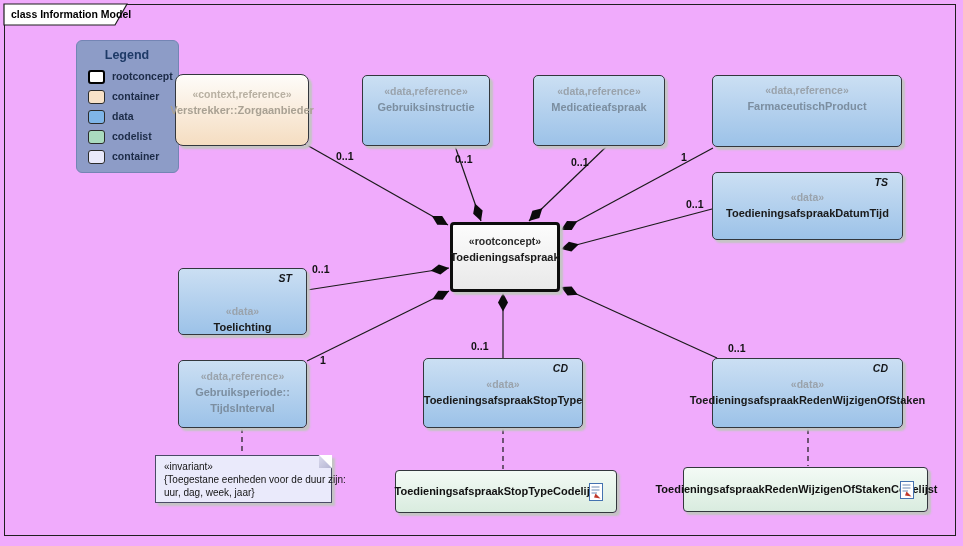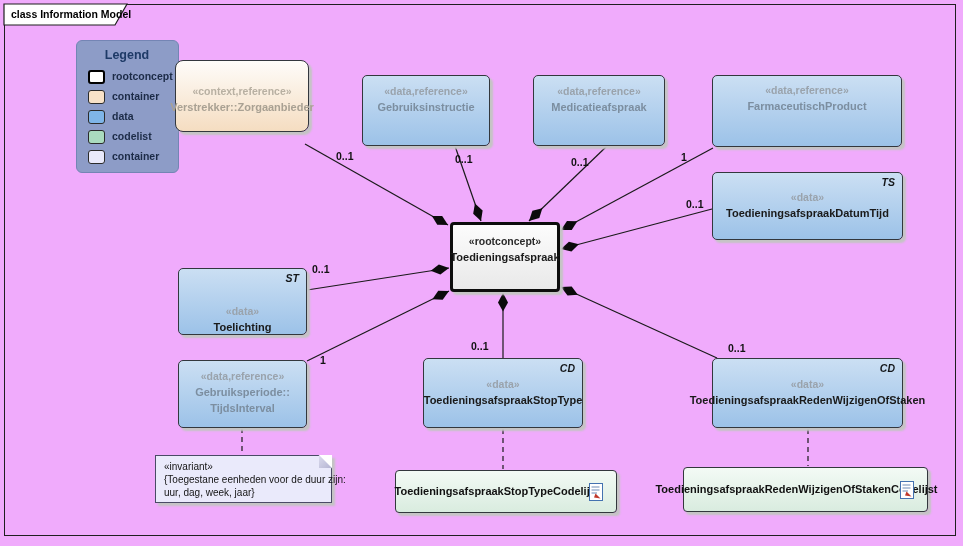--- a/index.html
+++ b/index.html
@@ -23,21 +23,21 @@
   .node{position:absolute;box-sizing:border-box;border:1px solid #33373d;border-radius:5px;
     display:flex;flex-direction:column;align-items:center;justify-content:center;gap:2px;
     text-align:center;box-shadow:3px 3px 2px #c4c4c4;background:linear-gradient(180deg,#cbdff3 0%,#9cc2e8 100%);}
   .node .stereo{font-size:10.5px;font-weight:bold;color:#9aa3ac;line-height:1.25;}
   .node .nname{font-size:11px;font-weight:bold;color:#1a1a1a;line-height:1.3;}
   .node.ref .nname{color:#7c8ea0;}
   .node.container-node{background:linear-gradient(180deg,#fefcf9 0%,#f5ddc1 100%);border-radius:8px;}
   .node.container-node .stereo{color:#b8b0a2;}
   .node.container-node .nname{color:#a9a193;}
   .node.root{background:linear-gradient(180deg,#fcfcfc 0%,#e9e9e9 100%);border:3px solid #0d0d0d;border-radius:4px;}
-  .tag{position:absolute;top:3px;right:7px;font-size:10.5px;font-weight:600;font-style:italic;color:#14171a;}
+  .tag{position:absolute;top:3px;right:14px;font-size:10.5px;font-weight:600;font-style:italic;color:#14171a;}
 
   
   .codelist{position:absolute;box-sizing:border-box;border:1px solid #33373d;border-radius:4px;
     background:linear-gradient(180deg,#f3faf5 0%,#d9ecdf 100%);box-shadow:3px 3px 2px #c4c4c4;
     display:flex;align-items:center;justify-content:center;}
   .codelist .cname{font-size:11px;font-weight:bold;color:#111;padding:0 24px 0 6px;line-height:1.2;}
   .doc-icon{position:absolute;right:13px;top:50%;transform:translateY(-50%);}
 
   
   .note{position:absolute;box-sizing:border-box;background:#eaeafb;border:1px solid #4a4a66;
@@ -101,21 +101,21 @@
     <div class="legend-item">
       <span class="swatch" style="background: rgb(170, 219, 190);"></span>
       <span class="legend-label">codelist</span>
     </div>
     <div class="legend-item">
       <span class="swatch" style="background: rgb(233, 233, 251);"></span>
       <span class="legend-label">container</span>
     </div>
   </div>
 
-  <div class="node container-node" style="left:175px;top:60px;width:134px;height:72px;justify-content:flex-start;padding-top:24px;">
+  <div class="node container-node" style="left:175px;top:74px;width:134px;height:72px;justify-content:flex-start;padding-top:13px;">
     <div class="stereo">«context,reference»</div>
     <div class="nname">Verstrekker::Zorgaanbieder</div>
   </div>
 
   <div class="node ref" style="left:362px;top:75px;width:128px;height:71px;justify-content:flex-start;padding-top:9px;">
     <div class="stereo">«data,reference»</div>
     <div class="nname">Gebruiksinstructie</div>
   </div>
 
   <div class="node ref" style="left:533px;top:75px;width:132px;height:71px;justify-content:flex-start;padding-top:9px;">

